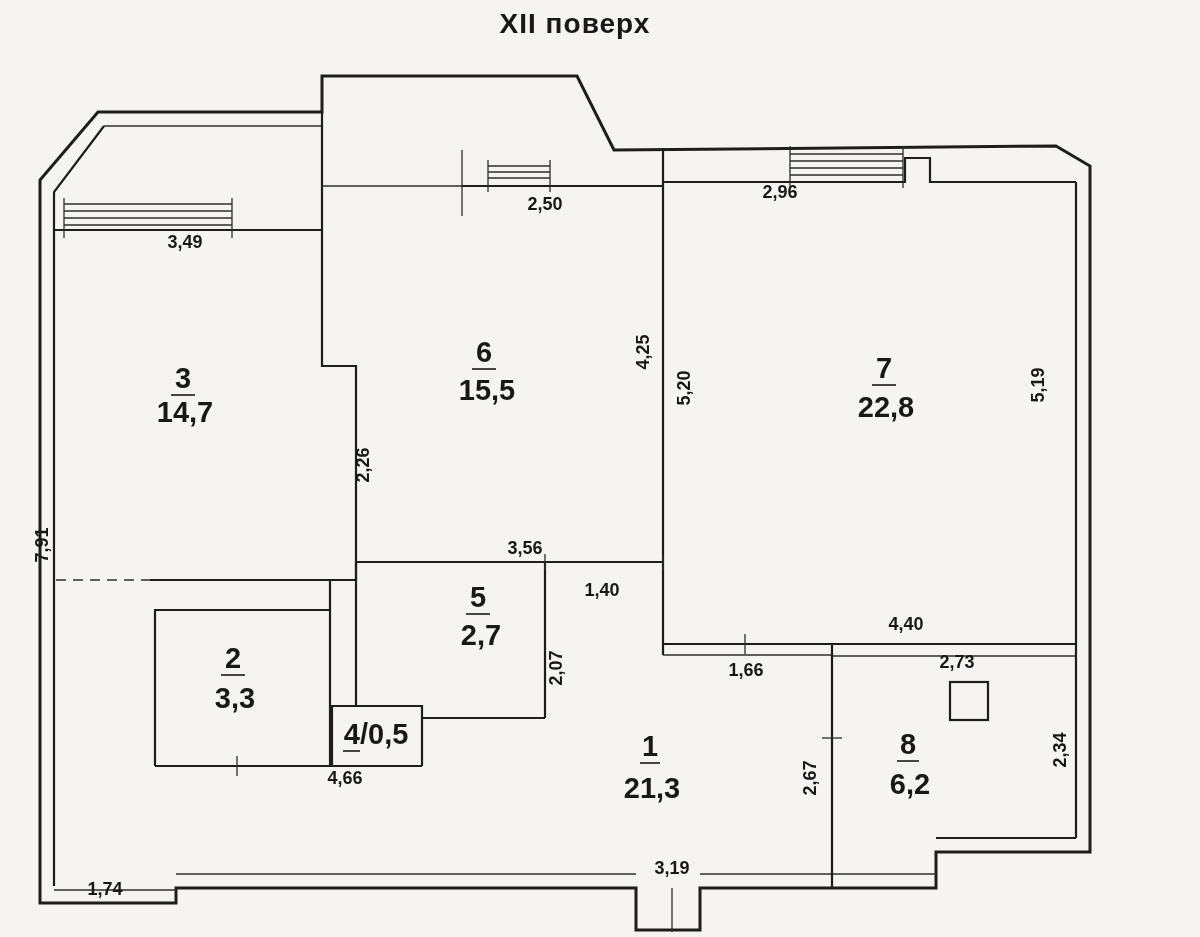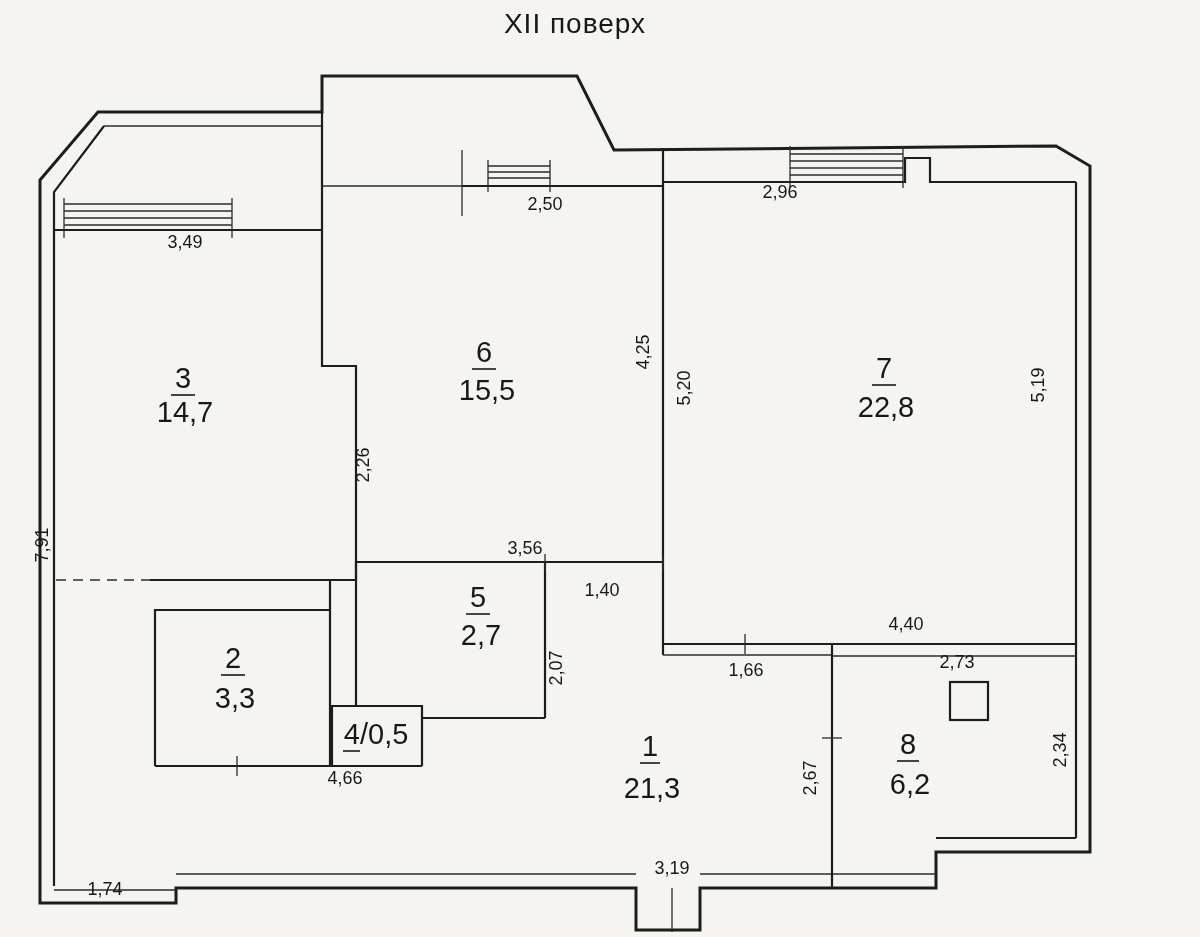--- a/index.html
+++ b/index.html
@@ -6,20 +6,21 @@
   body{
     width:1200px;height:937px;
     background:#e9e7e4;
     font-family:"Liberation Sans", sans-serif;
   }
   .page{
     position:relative;
     width:1200px;height:937px;
     background:linear-gradient(90deg,#f6f5f2 0%, #f5f4f1 92%, #e3e1dd 99%, #c9c7c3 100%);
     overflow:hidden;
+    font-weight:bold;
   }
   svg{display:block;}
   .w3{stroke:#1d1d1d;stroke-width:3;fill:none;stroke-linejoin:miter;}
   .w2{stroke:#1d1d1d;stroke-width:2.2;fill:none;}
   .w1{stroke:#2c2c2c;stroke-width:1.3;fill:none;}
   .dash{stroke:#2c2c2c;stroke-width:1.6;fill:none;stroke-dasharray:10 7;}
   text{fill:#181818;}
   .title{font-size:28px;letter-spacing:1px;}
   .rnum{font-size:29px;}
   .rarea{font-size:29px;}

